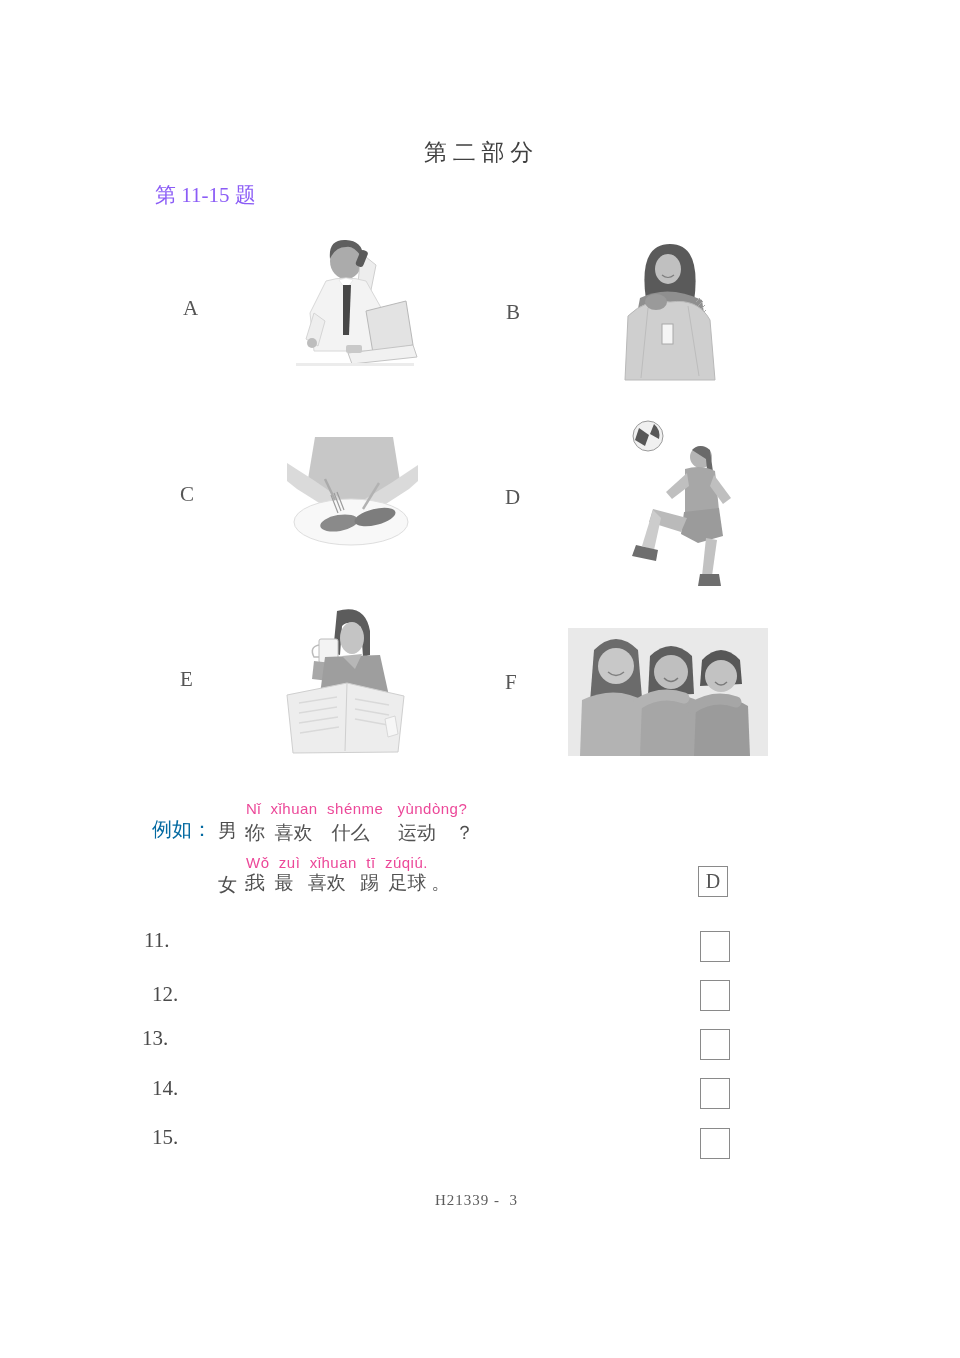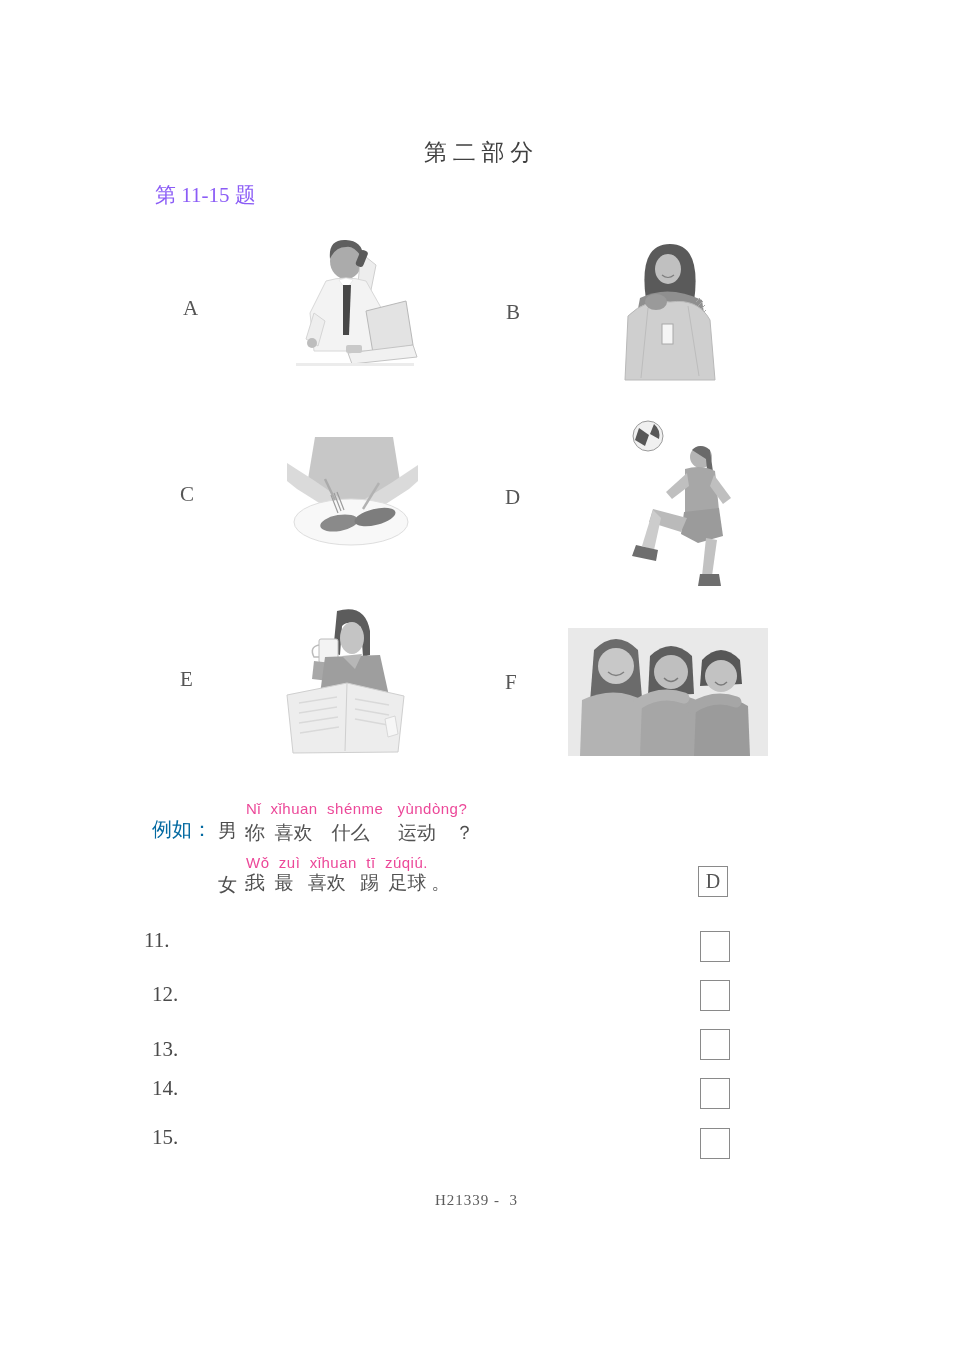--- a/index.html
+++ b/index.html
@@ -157,21 +157,21 @@
 <div class="abs speaker" style="left:218px; top:872px;">女：</div>
 <div class="abs hanzi" style="left:246px; top:870px;">我  最   喜欢   踢  足球 。</div>
 <div class="abs answer-box" style="left:698px; top:866px;">D</div>
 
 <div class="abs q-num" style="left:144px; top:928px;text-align:center;">11.</div>
 <div class="abs answer-box" style="left:700px; top:931px;"></div>
 
 <div class="abs q-num" style="left:152px; top:982px;">12.</div>
 <div class="abs answer-box" style="left:700px; top:980px;"></div>
 
-<div class="abs q-num" style="left:152px; top:1026px;margin-top:11px;">13.</div>
+<div class="abs q-num" style="left:142px; top:1026px;">13.</div>
 <div class="abs answer-box" style="left:700px; top:1029px;"></div>
 
 <div class="abs q-num" style="left:152px; top:1076px;font-family:Liberation Serif, serif;">14.</div>
 <div class="abs answer-box" style="left:700px; top:1078px;"></div>
 
 <div class="abs q-num" style="left:152px; top:1125px;">15.</div>
 <div class="abs answer-box" style="left:700px; top:1128px;"></div>
 
 <div class="abs footer" style="left:435px; top:1192px;">H21339 -  3</div>
 

